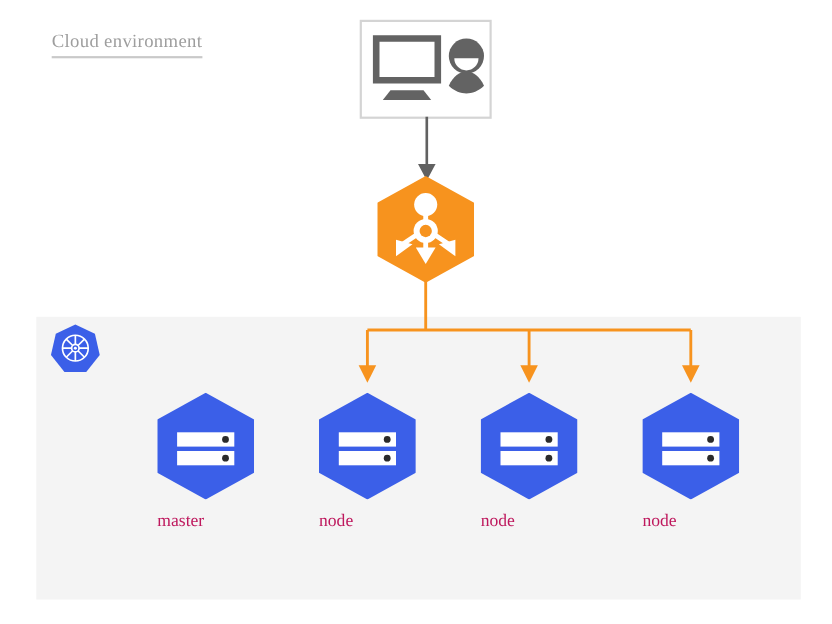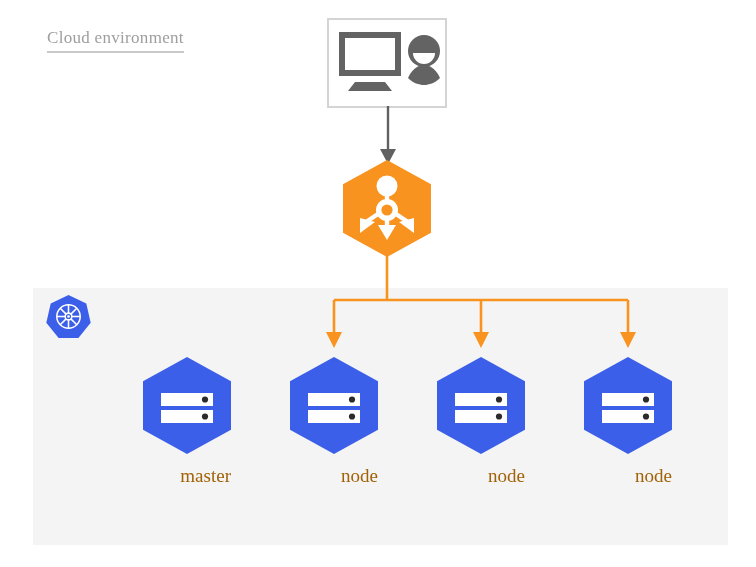--- a/index.html
+++ b/index.html
@@ -108,24 +108,24 @@
     top: 357px;
     width: 88px;
   }
   .node-hex {
     width: 88px;
     height: 97px;
     display: block;
   }
   .node-label {
     margin-top: 11px;
-    text-align: right;
-    font-family: "Liberation Serif", serif;
-    font-size: 19px;
-    color: #a16207;
+    text-align: left;
+    font-family: "Liberation Serif", serif;
+    font-size: 16px;
+    color: #be185d;
   }
 </style>
 </head>
 <body>
 
 <div id="canvas">
 
   <div class="section-title">Cloud environment</div>
 
   <div class="k8s-panel"></div>

